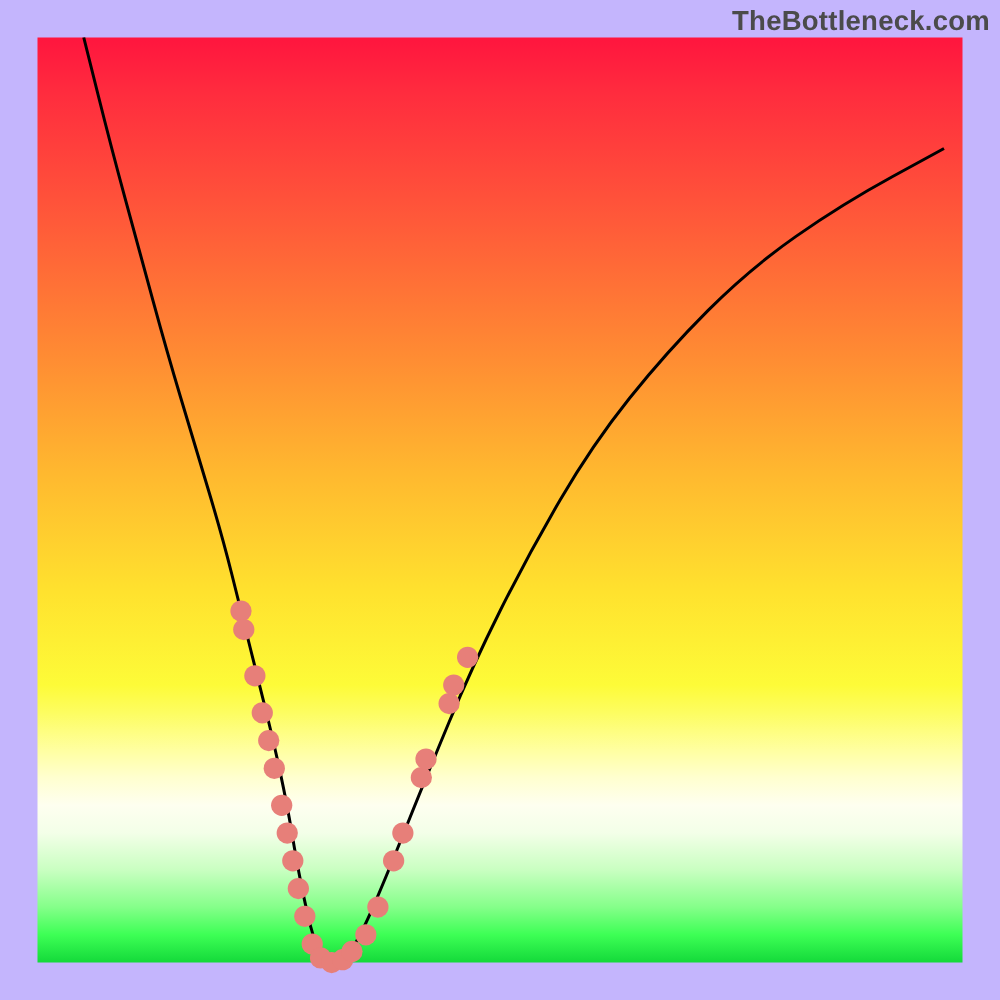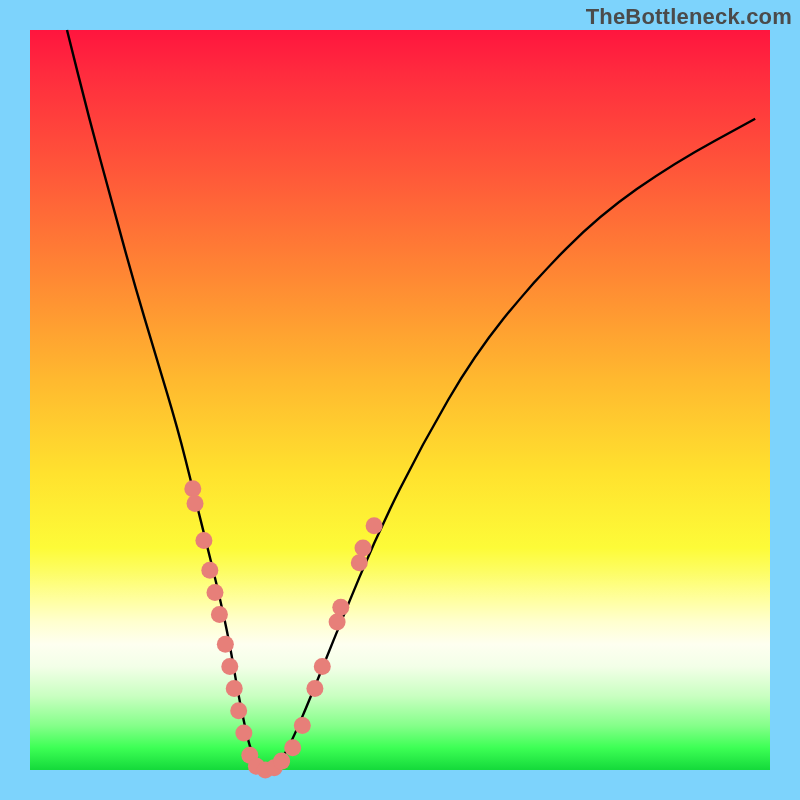--- a/index.html
+++ b/index.html
@@ -10,21 +10,21 @@
     overflow: hidden;
     background: #000;
     font-family: Arial, Helvetica, sans-serif;
   }
   .frame {
     position: absolute;
     left: 0;
     top: 0;
     width: 800px;
     height: 800px;
-    background: #7dd3fc;
+    background: #c4b5fd;
   }
   .plot {
     position: absolute;
     left: 30px;
     top: 30px;
     width: 740px;
     height: 740px;
     
     background: linear-gradient(to bottom,
       #ff153e 0%,

